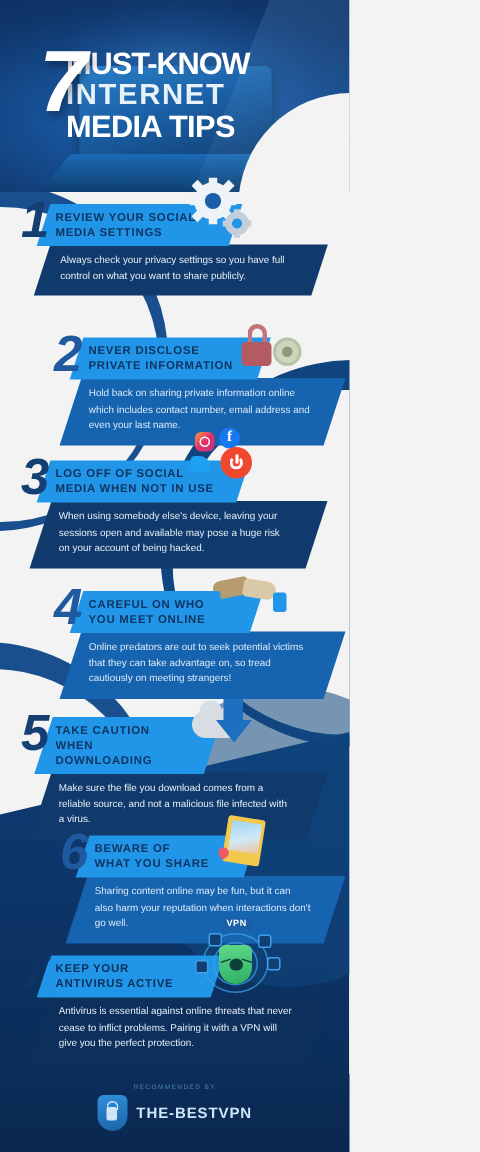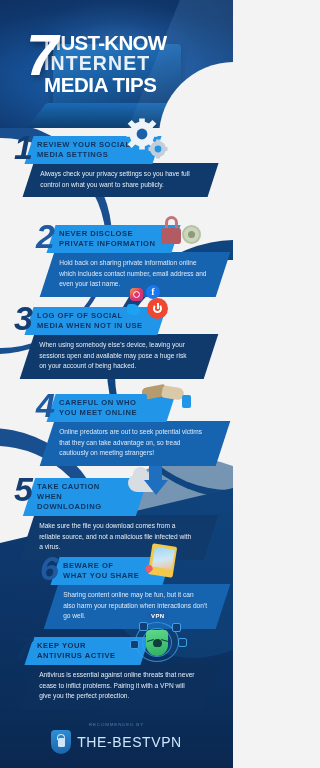--- a/index.html
+++ b/index.html
@@ -201,21 +201,21 @@
     width:20px; height:24px;
     background:linear-gradient(170deg,#2f8fd8 0%, #1b63aa 100%);
     border-radius:4px 4px 10px 10px;
     display:flex; align-items:center; justify-content:center;
   }
   .f-lock { width:7px; height:9px; background:#cfe6fa; border-radius:1.5px; position:relative; }
   .f-lock::before {
     content:""; position:absolute; left:50%; top:-4px; transform:translateX(-50%);
     width:6px; height:5px; border:1.5px solid #cfe6fa; border-bottom:none; border-radius:4px 4px 0 0;
   }
-  .f-name { font-size:14px; font-weight:normal; color:#cfe6fa; letter-spacing:.6px; }
+  .f-name { font-size:10px; font-weight:bold; color:#cfe6fa; letter-spacing:.6px; }
   .f-tag { position:absolute; top:6px; width:100%; text-align:center; font-size:4.4px; color:#4d7fb5; letter-spacing:.9px; }
 </style>
 </head>
 <body>
 
 <div class="poster">
 
   <div class="header">
     <div class="hdr-glow"></div>
     <div class="laptop-screen"></div>

